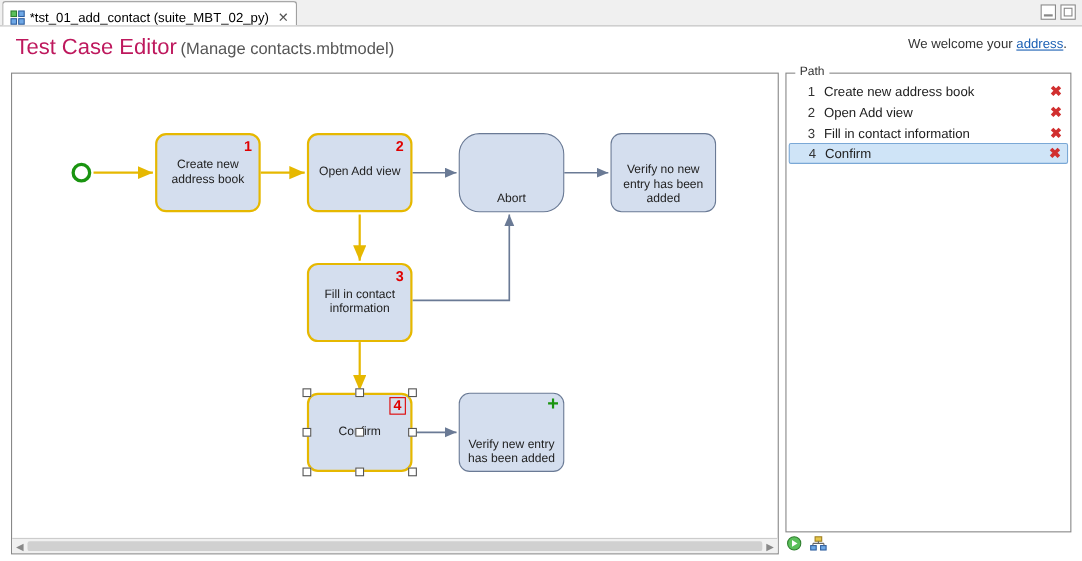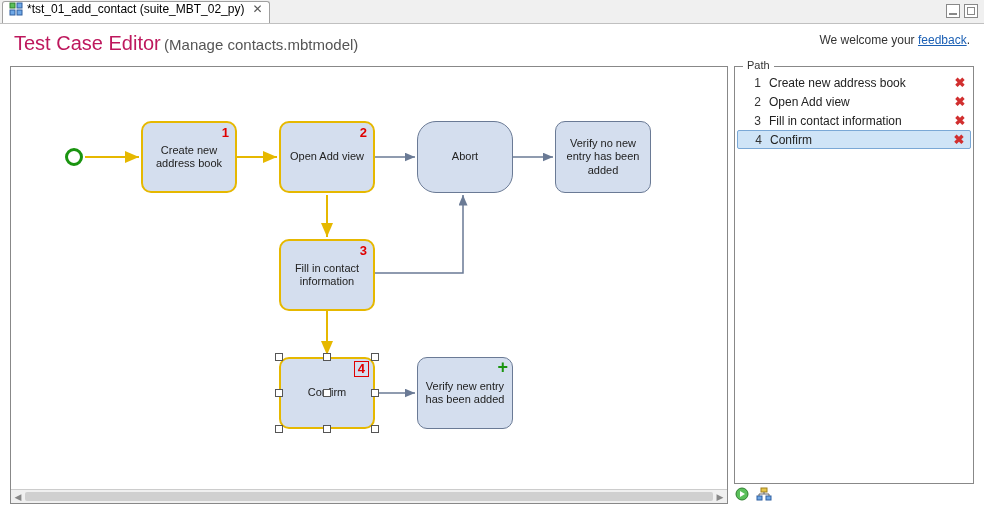--- a/index.html
+++ b/index.html
@@ -20,21 +20,21 @@
     display: flex;
     align-items: flex-end;
   }
   .tab {
     height: 22px;
     background: #fff;
     border: 1px solid #a0a0a0;
     border-bottom: none;
     border-radius: 3px 3px 0 0;
     display: flex;
-    align-items: flex-start;
+    align-items: flex-end;
     padding: 0 6px;
     margin-left: 2px;
     gap: 4px;
   }
   .tab-icon {
     width: 14px; height: 14px;
     display: inline-flex;
     align-items: center;
     justify-content: center;
   }
@@ -101,20 +101,21 @@
     justify-content: center;
     text-align: center;
     font-size: 11px;
     color: #222;
     padding: 4px;
     line-height: 1.2;
   }
   .node-blue {
     background: #d4deee;
     border: 1px solid #6a7a95;
+    align-items: flex-end;
   }
   .node-active {
     background: #d4deee;
     border: 2px solid #e6b800;
   }
   .node-selected {
     background: #d4deee;
     border: 2px solid #e6b800;
   }
   .step-num {
@@ -174,21 +175,21 @@
     left: 14px; right: 14px; top: 2px; bottom: 2px;
     background: #d0d0d0;
     border-radius: 2px;
   }
   .scrollbar-h-btn {
     position: absolute; top: 0; bottom: 0; width: 14px;
     display: flex; align-items: center; justify-content: center;
     color: #888; font-size: 9px;
   }
   .right-pane {
-    width: 240px;
+    width: 260px;
     display: flex;
     flex-direction: column;
   }
   .path-panel {
     flex: 1;
     border: 1px solid #888;
     background: #fff;
     position: relative;
   }
   .path-title {
@@ -261,21 +262,21 @@
   <span class="win-maximize"></span>
 </div>
 
 <div class="header-row">
   <div>
     <span class="title">Test Case Editor</span>
     <span class="subtitle">(Manage contacts.mbtmodel)</span>
   </div>
   <div class="preview-text">
     <div>
-      <span>We welcome your </span><a>feedback</a><span>.</span>
+      <span>We welcome your </span><a>address</a><span>.</span>
     </div>
   </div>
 </div>
 
 <div class="main">
 
   <div class="canvas-wrap">
     <div class="canvas">
 
       <svg class="edges">

